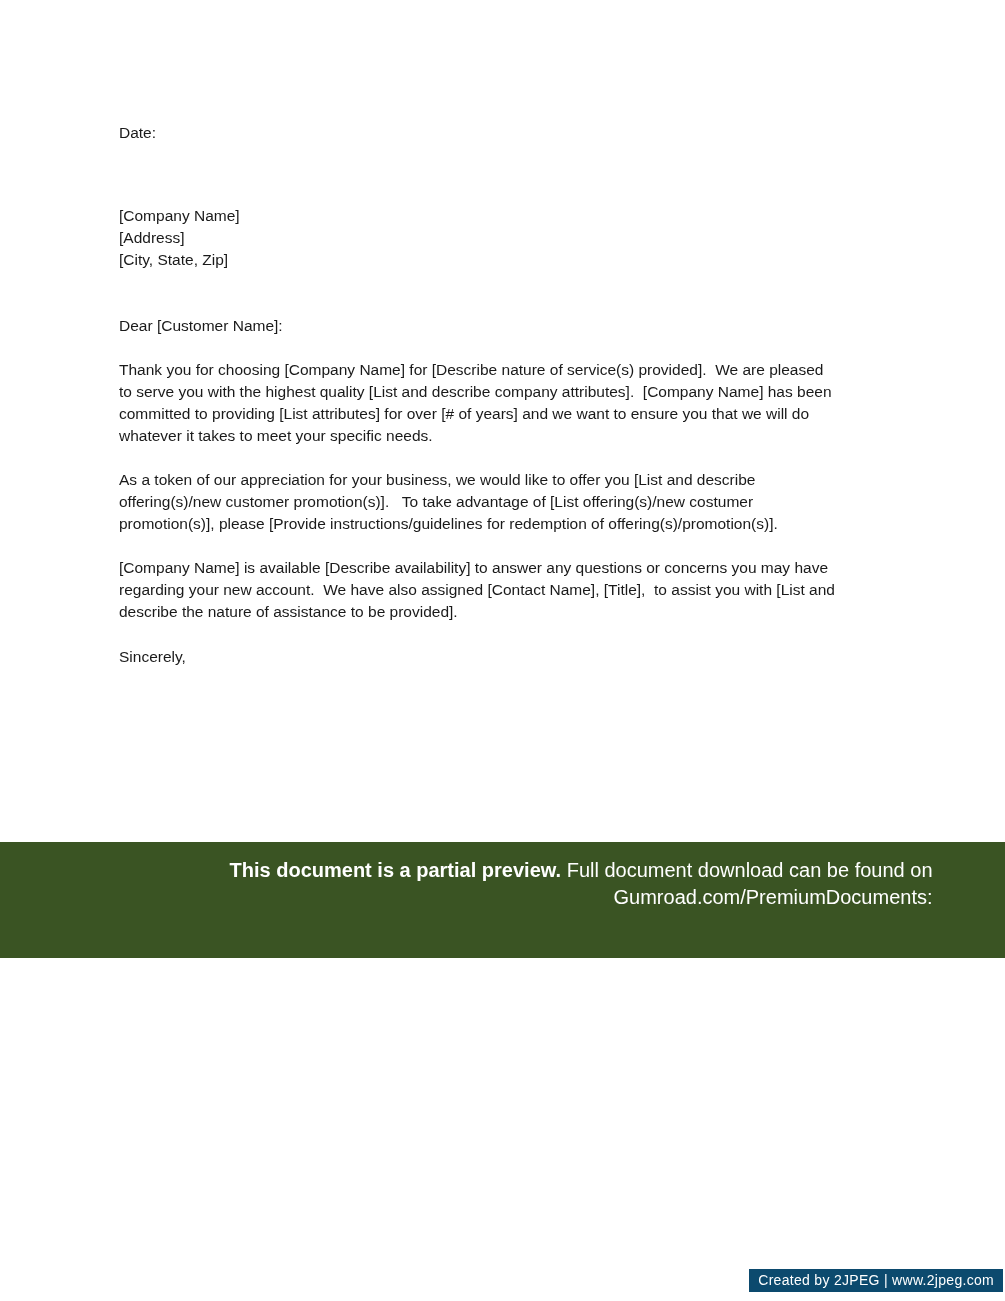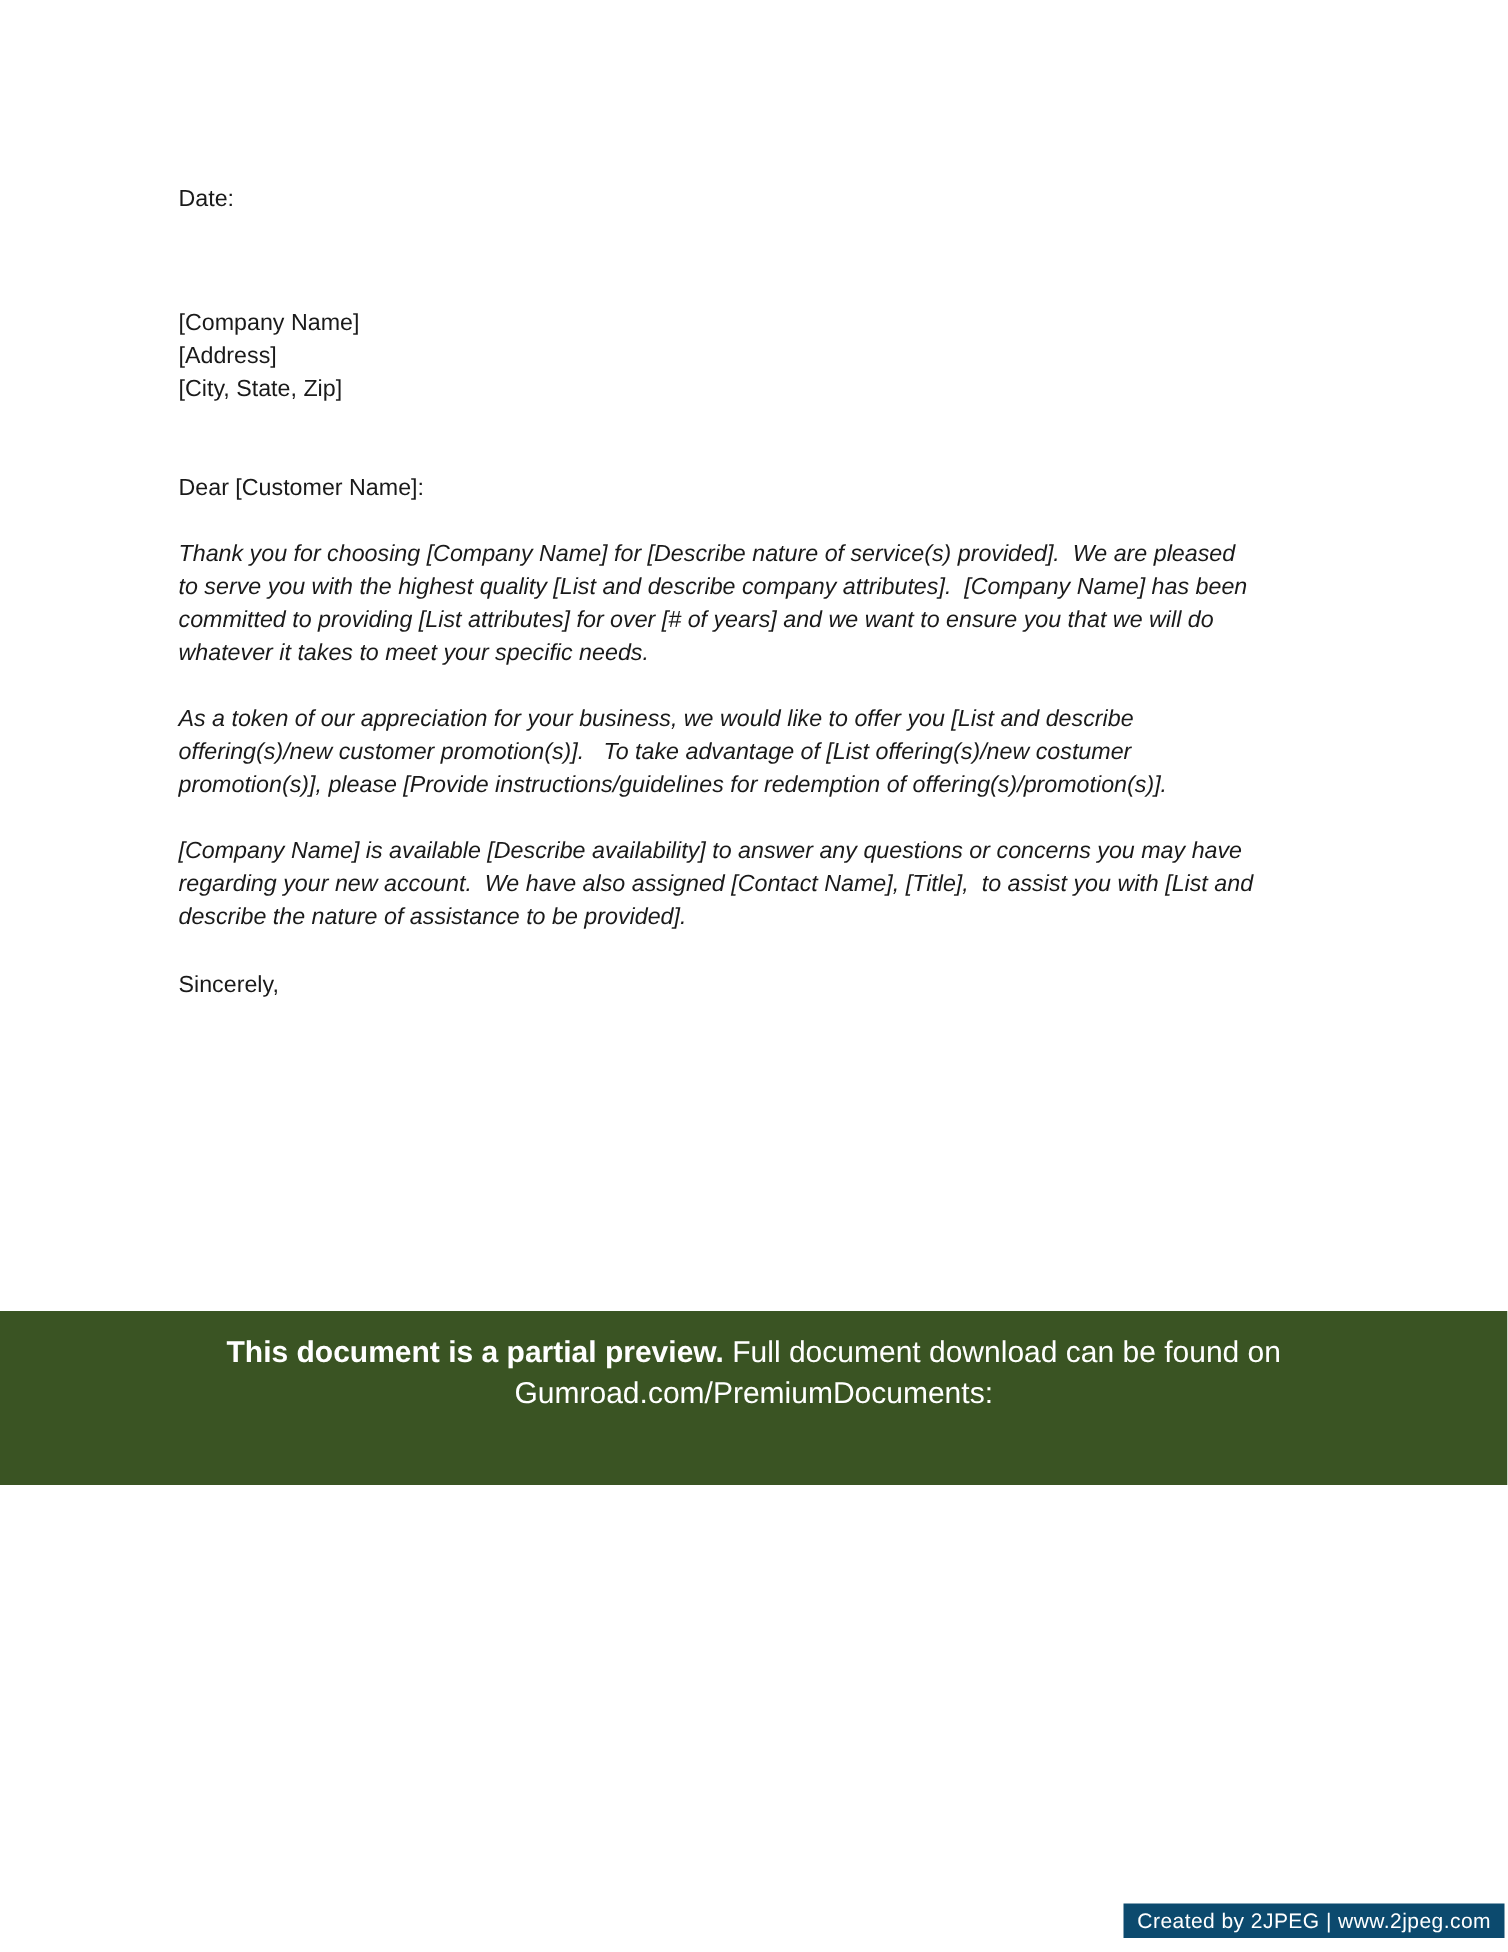--- a/index.html
+++ b/index.html
@@ -23,35 +23,33 @@
     line-height: 22px;
   }
   .date-line { line-height: 22px; }
   .recipient-block { margin-top: 61px; }
   .recipient-block div { line-height: 22px; }
   .salutation { margin-top: 44px; }
   .para {
     margin-top: 22px;
     white-space: pre-wrap;
     max-width: 890px;
-    font-style: italic;
   }
   .closing { margin-top: 23px; }
 
   .banner {
     position: absolute;
     top: 842px;
     left: 0;
     width: 1005px;
     height: 116px;
     background: #3a5423;
     color: #ffffff;
-    text-align: center;
+    text-align: right;
     padding-top: 15px;
-    margin-top: 32px;
   }
   .banner-text {
     font-size: 20px;
     line-height: 27px;
     max-width: 860px;
     margin: 0 auto;
   }
   .banner-text strong { font-weight: bold; }
   .banner-link {
     display: inline-block;

